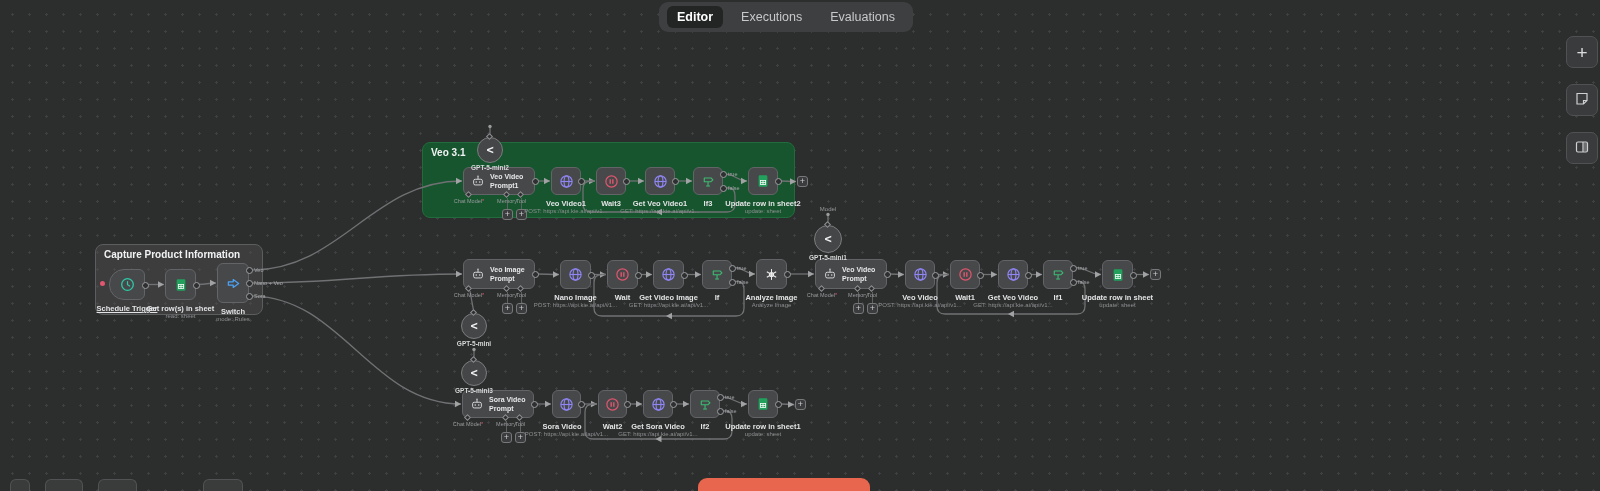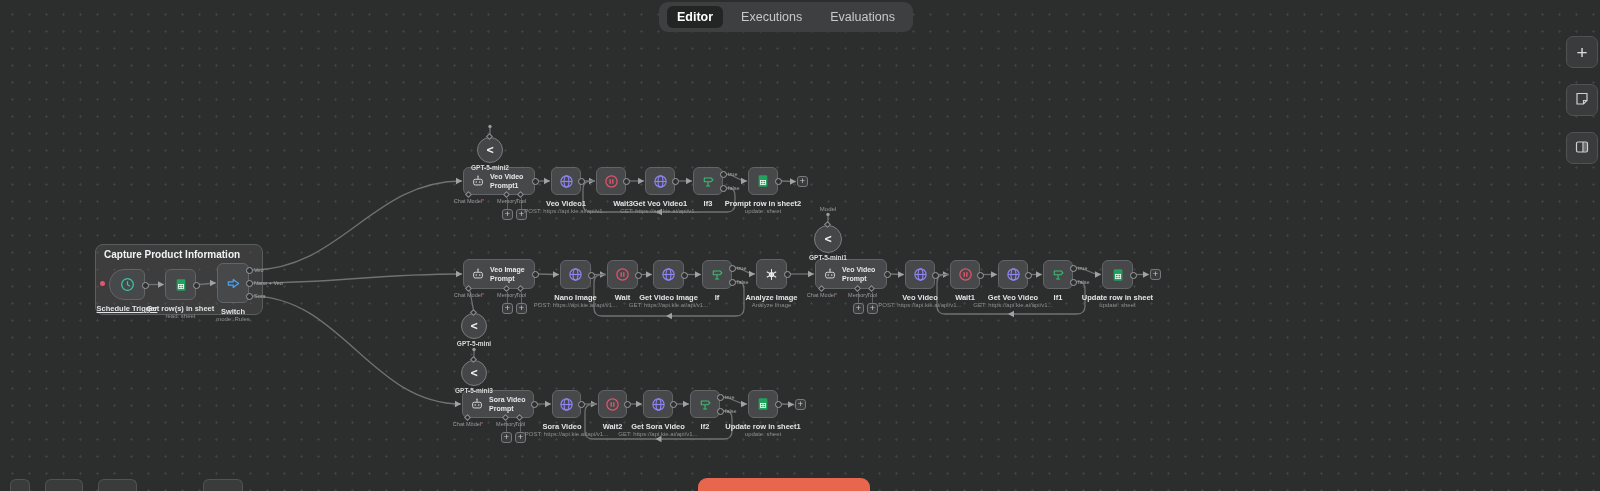--- a/index.html
+++ b/index.html
@@ -54,20 +54,23 @@
   .wire{fill:none;stroke:#6f7173;stroke-width:1.3;}
   .arrow{fill:#a0a2a3;stroke:none;}
   .stub-dot{fill:#9b9c9e;}
 </style>
 </head>
 <body>
 
 <div id="canvas">
     <div class="wf-group" style="position: absolute; left: 95px; top: 244px; width: 168px; height: 71px; background: rgba(82, 83, 84, 0.45); border-color: rgb(92, 93, 94);">
       <div class="wf-group-title" style="position: absolute;">Capture Product Information</div>
+    </div>
+    <div class="wf-group" style="position: absolute; left: 422px; top: 142px; width: 373px; height: 76px; background: rgb(23, 85, 47); border-color: rgb(34, 107, 60);">
+      <div class="wf-group-title" style="position: absolute;">Veo 3.1</div>
     </div>
     <svg width="1600" height="491" class="wires">
       <path d="M147,284.5 C157,284.5 154,284.5 164,284.5" class="wire"></path>
       <path d="M164,284.5 L158,281.3 L158,287.7 Z" class="arrow"></path>
       <path d="M198,284.5 C208,284.5 206,283 216,283" class="wire"></path>
       <path d="M216,283 L210,279.8 L210,286.2 Z" class="arrow"></path>
       <path d="M251,270 C341,270 372,181 462,181" class="wire"></path>
       <path d="M462,181 L456,177.8 L456,184.2 Z" class="arrow"></path>
       <path d="M251,283 C341,283 372,274 462,274" class="wire"></path>
       <path d="M462,274 L456,270.8 L456,277.2 Z" class="arrow"></path>
@@ -221,21 +224,21 @@
     <div class="port-out" style="position: absolute; left: 578px; top: 178px;"></div>
     <div class="wf-node" style="position: absolute; left: 596px; top: 167px; width: 30px; height: 28px;">
       <span class="node-icon">
         <svg viewBox="0 0 16 16" width="15" height="15">
           <circle cx="8" cy="8" r="6" fill="none" stroke="#e0566e" stroke-width="1.3"></circle>
           <line x1="6.6" y1="5.6" x2="6.6" y2="10.4" stroke="#e0566e" stroke-width="1.5"></line>
           <line x1="9.4" y1="5.6" x2="9.4" y2="10.4" stroke="#e0566e" stroke-width="1.5"></line>
         </svg>
       </span>
     </div>
-    <div class="node-label" style="position: absolute; left: 566px; top: 199px; width: 90px; padding-left: 12px;">Wait3</div>
+    <div class="node-label" style="position: absolute; left: 566px; top: 199px; width: 90px;">Wait3</div>
     <div class="port-out" style="position: absolute; left: 623px; top: 178px;"></div>
     <div class="wf-node" style="position: absolute; left: 645px; top: 167px; width: 30px; height: 28px;">
       <span class="node-icon">
         <svg viewBox="0 0 16 16" width="15" height="15">
           <g fill="none" stroke="#8f85f3" stroke-width="1.2">
             <circle cx="8" cy="8" r="6"></circle>
             <ellipse cx="8" cy="8" rx="2.6" ry="6"></ellipse>
             <line x1="2" y1="8" x2="14" y2="8"></line>
           </g>
         </svg>
@@ -263,21 +266,21 @@
     <div class="wf-node" style="position: absolute; left: 748px; top: 167px; width: 30px; height: 28px;">
       <span class="node-icon">
         <svg viewBox="0 0 16 16" width="14" height="14">
           <rect x="3" y="1.5" width="10" height="13" rx="1.5" fill="#21a15c"></rect>
           <rect x="5" y="7.5" width="6" height="4.6" fill="none" stroke="#fff" stroke-width="0.9"></rect>
           <line x1="5" y1="9.8" x2="11" y2="9.8" stroke="#fff" stroke-width="0.9"></line>
           <line x1="8" y1="7.5" x2="8" y2="12.1" stroke="#fff" stroke-width="0.9"></line>
         </svg>
       </span>
     </div>
-    <div class="node-label" style="position: absolute; left: 718px; top: 199px; width: 90px;">Prompt row in sheet2</div>
+    <div class="node-label" style="position: absolute; left: 718px; top: 199px; width: 90px;">Update row in sheet2</div>
     <div class="node-sub" style="position: absolute; left: 708px; top: 208px; width: 110px;">update: sheet</div>
     <div class="port-out" style="position: absolute; left: 775px; top: 178px;"></div>
     <div class="plus-box" style="position: absolute; left: 797px; top: 176px; width: 11px; height: 11px;">+</div>
     <div class="wf-node agent" style="position: absolute; left: 463px; top: 259px; width: 72px; height: 30px;">
       <span class="node-icon">
         <svg viewBox="0 0 16 16" width="14" height="14">
           <g fill="none" stroke="#d8d9da" stroke-width="1.1">
             <rect x="3" y="6" width="10" height="6.5" rx="1.8"></rect>
             <line x1="8" y1="3.2" x2="8" y2="6"></line>
           </g>

